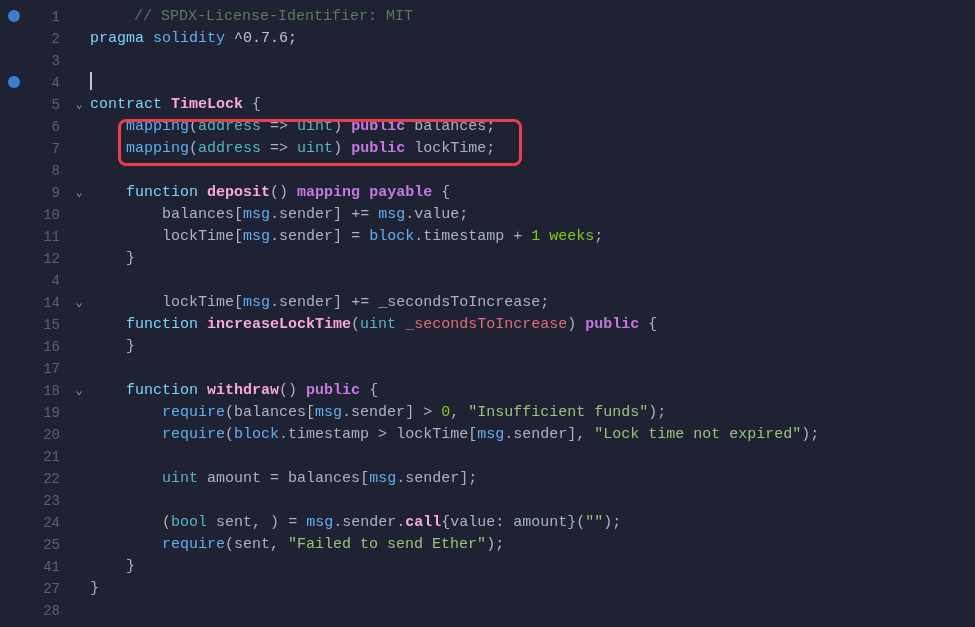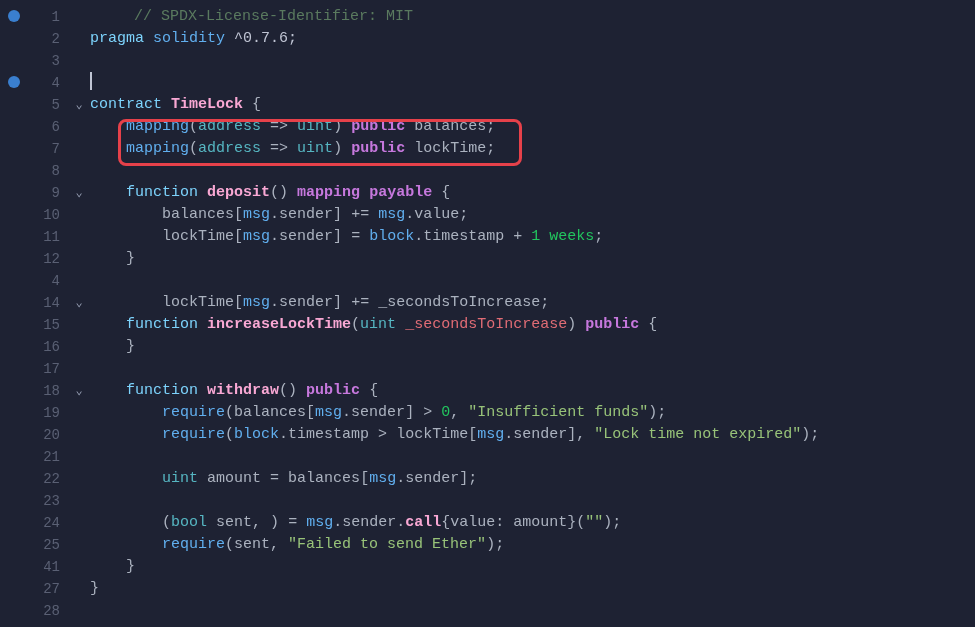--- a/index.html
+++ b/index.html
@@ -88,21 +88,21 @@
   
   .c-comment { color: #5a7a5f; margin-left: 44px; }
   .c-keyword { color: #7dd3fc; }
   .c-type { color: #56b6c2; }
   .c-func { color: #f9a8d4; font-weight: bold; }
   .c-string { color: #98c379; }
   .c-ident { color: #abb2bf; }
   .c-punct { color: #abb2bf; }
   .c-builtin { color: #61afef; }
   .c-public { color: #c678dd; font-weight: bold; }
-  .c-number { color: #22c55e; }
+  .c-number { color: #84cc16; }
   .c-default { color: #c0c5d4; }
   .c-param { color: #e06c75; }
 </style>
 </head>
 <body>
 
 <div class="editor">
   <div class="gutter-markers" id="markers">
       <div class="marker-dot" style="top: 10px;"></div>
       <div class="marker-dot" style="top: 76px;"></div>

